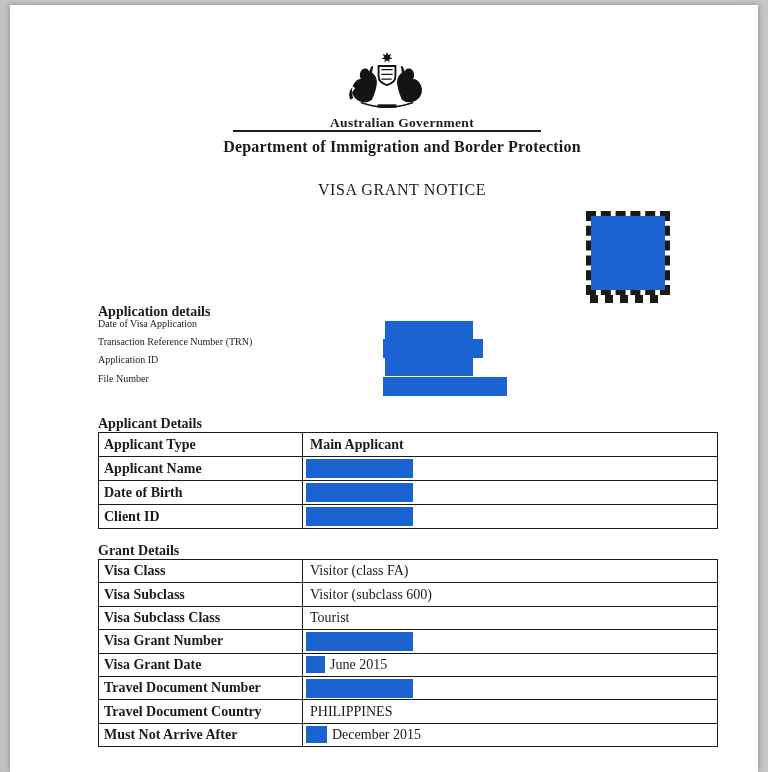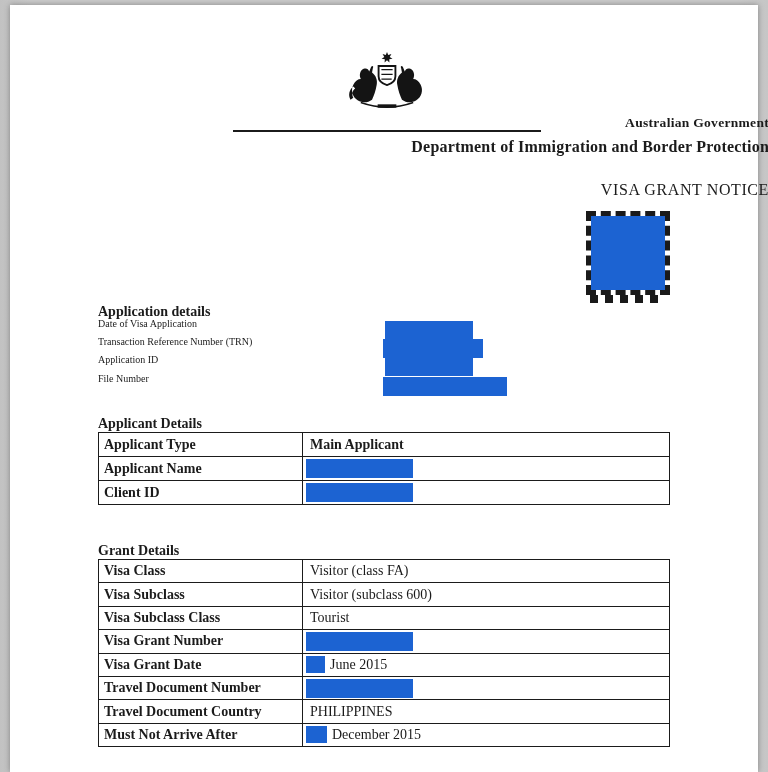--- a/index.html
+++ b/index.html
@@ -7,21 +7,21 @@
   body {
     background: linear-gradient(90deg, #c2c2c2 0%, #cbcbcb 4%, #cbcbcb 96%, #c6c6c6 100%);
     font-family: "Liberation Serif", "DejaVu Serif", serif;
     color: #1b1b1b;
   }
   .page {
     position: absolute; left: 10px; top: 5px; width: 748px; height: 767px;
     background: #ffffff; box-shadow: 0 0 6px rgba(0,0,0,0.35);
   }
   .abs { position: absolute; }
-  .center { left: 11px; width: 100%; text-align: right; padding-left: 36px; }
+  .center { left: 0; width: 100%; text-align: center; padding-left: 36px; }
 
   
   .gov-name { top: 110px; font-size: 13.5px; font-weight: bold; letter-spacing: .3px; }
   .hdr-rule { left: 223px; top: 125px; width: 308px; height: 2px; background: #1b1b1b; }
   .dept-name { top: 133px; font-size: 16px; font-weight: bold; letter-spacing: .2px; }
   .doc-title { top: 176px; font-size: 16px; font-weight: normal; letter-spacing: .6px; }
 
   
   .barcode {
     left: 576px; top: 206px; width: 84px; height: 84px;
@@ -32,21 +32,21 @@
     left: 580px; top: 290px; width: 74px; height: 8px;
     background: repeating-linear-gradient(90deg, #1a1a1a 0 8px, transparent 8px 15px);
   }
 
   
   .sec-heading { font-size: 14px; font-weight: bold; }
   .field-label { font-size: 10px; white-space: nowrap; }
   .bar { background: var(--blue); }
 
   
-  .tbl { position: absolute; width: 572px; border-collapse: collapse; table-layout: fixed; }
+  .tbl { position: absolute; width: 620px; border-collapse: collapse; table-layout: fixed; }
   .tbl td {
     border: 1.5px solid #1b1b1b; font-size: 14px;
     overflow: hidden; white-space: nowrap; vertical-align: middle;
   }
   .tbl col.c1 { width: 204px; }
   .tbl .lbl { font-weight: bold; padding-left: 5px; }
   .tbl .val { padding-left: 7px; }
   .tbl .bold { font-weight: bold; }
   .t-applicant tr { height: 24px; }
   .t-grant tr { height: 23.4px; }
@@ -104,20 +104,26 @@
       <td class="lbl">Applicant Type</td>
       <td class="val bold">Main Applicant</td>
     </tr>
     <tr>
       <td class="lbl">Applicant Name</td>
       <td class="val" style="padding:0;">
             <div class="bar cell-bar"></div>
           </td>
     </tr>
     <tr>
+      <td class="lbl">Date of Birth</td>
+      <td class="val" style="padding:0;">
+            <div class="bar cell-bar"></div>
+          </td>
+    </tr>
+    <tr>
       <td class="lbl">Client ID</td>
       <td class="val" style="padding:0;">
             <div class="bar cell-bar"></div>
           </td>
     </tr>
   </tbody>
     </table>
 
   <div class="abs sec-heading" style="left:88px; top:538px;">Grant Details</div>
   <table class="tbl t-grant" style="left:88px; top:554px;">

